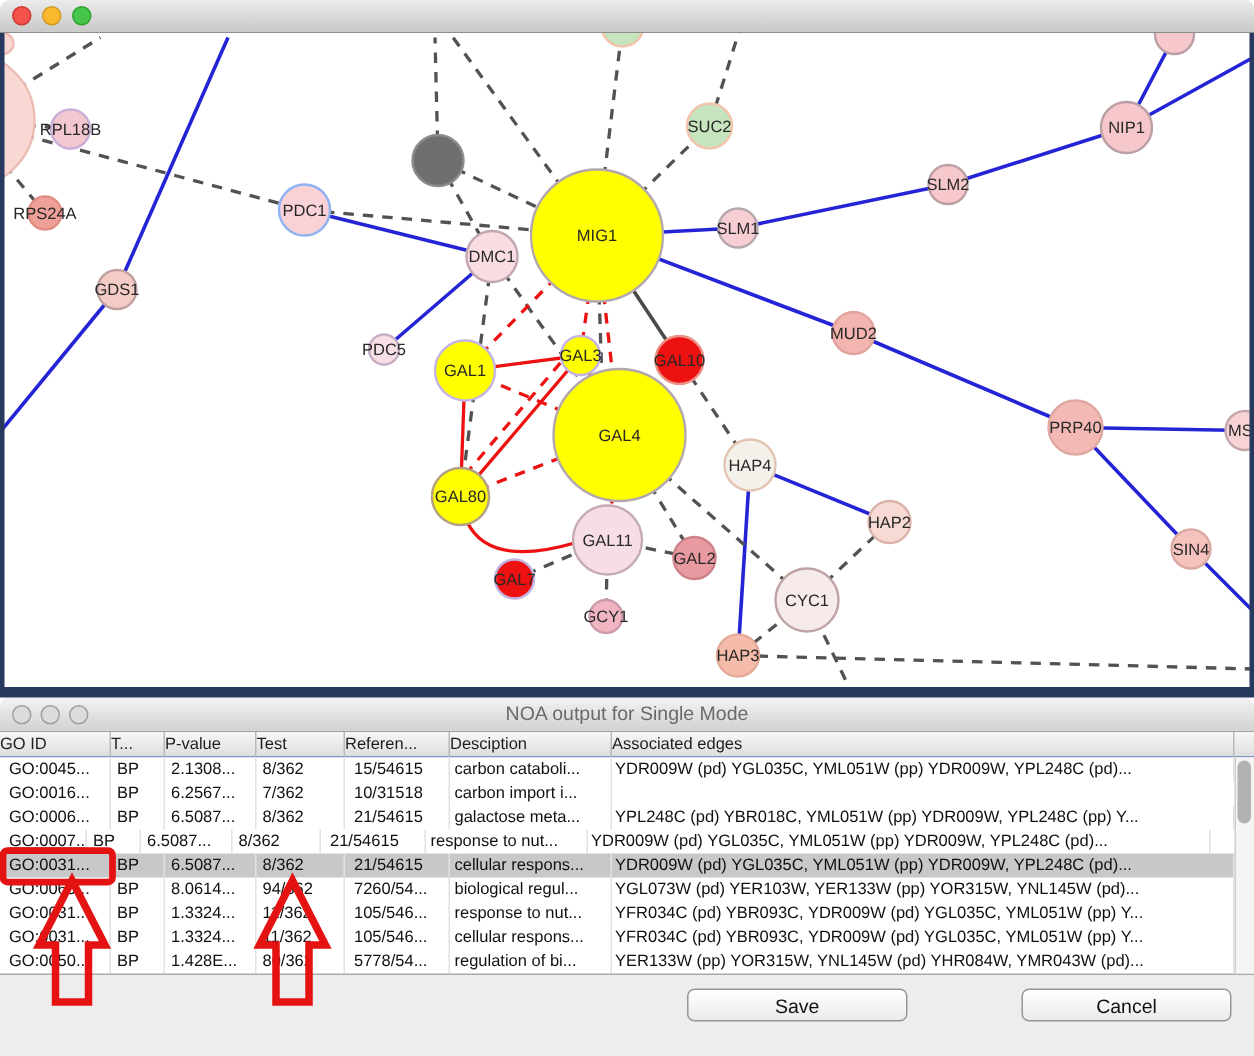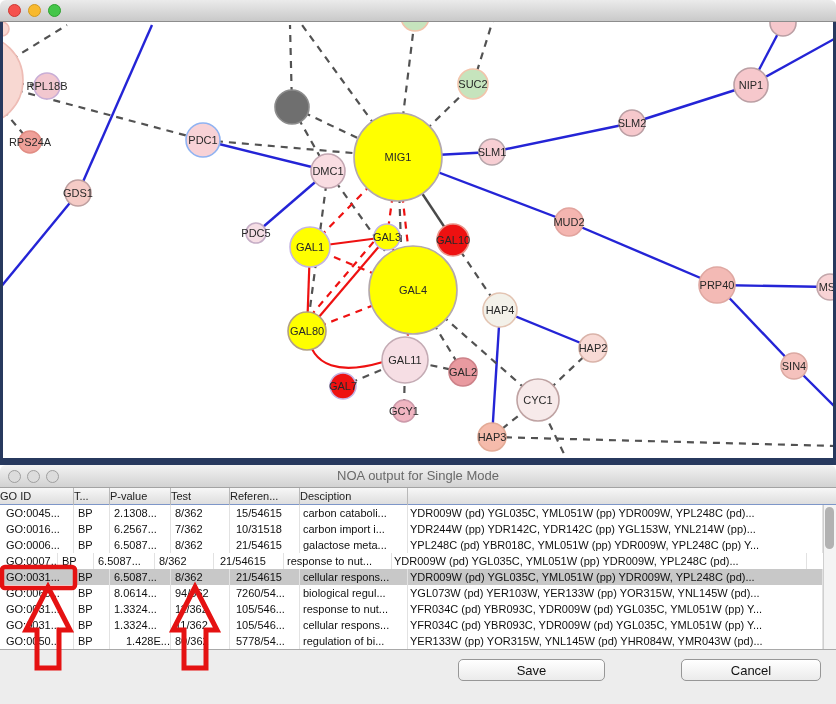--- a/index.html
+++ b/index.html
@@ -195,39 +195,39 @@
   <div class="title">NOA output for Single Mode</div>
 </div>
 
 <div class="theader" id="theader">
     <div class="hcell" style="width: 74px;">GO ID</div>
     <div class="hcell" style="width: 36px;">T...</div>
     <div class="hcell" style="width: 61px;">P-value</div>
     <div class="hcell" style="width: 59px;">Test</div>
     <div class="hcell" style="width: 70px;">Referen...</div>
     <div class="hcell" style="width: 108px;">Desciption</div>
+    <div class="hcell" style="width: 415px;">Associated edges</div>
   </div>
 <div class="tbody" id="tbody">
     <div class="trow">
       <div class="tcell" style="width: 74px; padding-left: 6px;">GO:0045...</div>
       <div class="tcell" style="width: 36px; padding-left: 4px;">BP</div>
       <div class="tcell" style="width: 61px; padding-left: 4px;">2.1308...</div>
       <div class="tcell" style="width: 59px; padding-left: 4px;">8/362</div>
       <div class="tcell" style="width: 70px; padding-left: 6px;">15/54615</div>
       <div class="tcell" style="width: 108px; padding-left: 3px;">carbon cataboli...</div>
       <div class="tcell" style="width: 415px; padding-left: 2px;">YDR009W (pd) YGL035C, YML051W (pp) YDR009W, YPL248C (pd)...</div>
     </div>
     <div class="trow">
       <div class="tcell" style="width: 74px; padding-left: 6px;">GO:0016...</div>
       <div class="tcell" style="width: 36px; padding-left: 4px;">BP</div>
       <div class="tcell" style="width: 61px; padding-left: 4px;">6.2567...</div>
       <div class="tcell" style="width: 59px; padding-left: 4px;">7/362</div>
       <div class="tcell" style="width: 70px; padding-left: 6px;">10/31518</div>
       <div class="tcell" style="width: 108px; padding-left: 3px;">carbon import i...</div>
-      <div class="tcell" style="width: 415px; padding-left: 2px;">YDR244W (pp) YDR142C, YDR142C (pp) YGL153W, YNL214W (pp)...</div>
     </div>
     <div class="trow">
       <div class="tcell" style="width: 74px; padding-left: 6px;">GO:0006...</div>
       <div class="tcell" style="width: 36px; padding-left: 4px;">BP</div>
       <div class="tcell" style="width: 61px; padding-left: 4px;">6.5087...</div>
       <div class="tcell" style="width: 59px; padding-left: 4px;">8/362</div>
       <div class="tcell" style="width: 70px; padding-left: 6px;">21/54615</div>
       <div class="tcell" style="width: 108px; padding-left: 3px;">galactose meta...</div>
       <div class="tcell" style="width: 415px; padding-left: 2px;">YPL248C (pd) YBR018C, YML051W (pp) YDR009W, YPL248C (pp) Y...</div>
     </div>
@@ -272,21 +272,21 @@
       <div class="tcell" style="width: 36px; padding-left: 4px;">BP</div>
       <div class="tcell" style="width: 61px; padding-left: 4px;">1.3324...</div>
       <div class="tcell" style="width: 59px; padding-left: 4px;">11/362</div>
       <div class="tcell" style="width: 70px; padding-left: 6px;">105/546...</div>
       <div class="tcell" style="width: 108px; padding-left: 3px;">cellular respons...</div>
       <div class="tcell" style="width: 415px; padding-left: 2px;">YFR034C (pd) YBR093C, YDR009W (pd) YGL035C, YML051W (pp) Y...</div>
     </div>
     <div class="trow">
       <div class="tcell" style="width: 74px; padding-left: 6px;">GO:0050...</div>
       <div class="tcell" style="width: 36px; padding-left: 4px;">BP</div>
-      <div class="tcell" style="width: 61px; padding-left: 4px; text-align: right;">1.428E...</div>
+      <div class="tcell" style="width: 61px; padding-left: 4px;">1.428E...</div>
       <div class="tcell" style="width: 59px; padding-left: 4px;">80/362</div>
       <div class="tcell" style="width: 70px; padding-left: 6px;">5778/54...</div>
       <div class="tcell" style="width: 108px; padding-left: 3px;">regulation of bi...</div>
       <div class="tcell" style="width: 415px; padding-left: 2px;">YER133W (pp) YOR315W, YNL145W (pd) YHR084W, YMR043W (pd)...</div>
     </div>
   </div>
 <div class="tbottom"></div>
 <div class="scrolltrack"></div>
 <div class="scrollthumb"></div>
 

